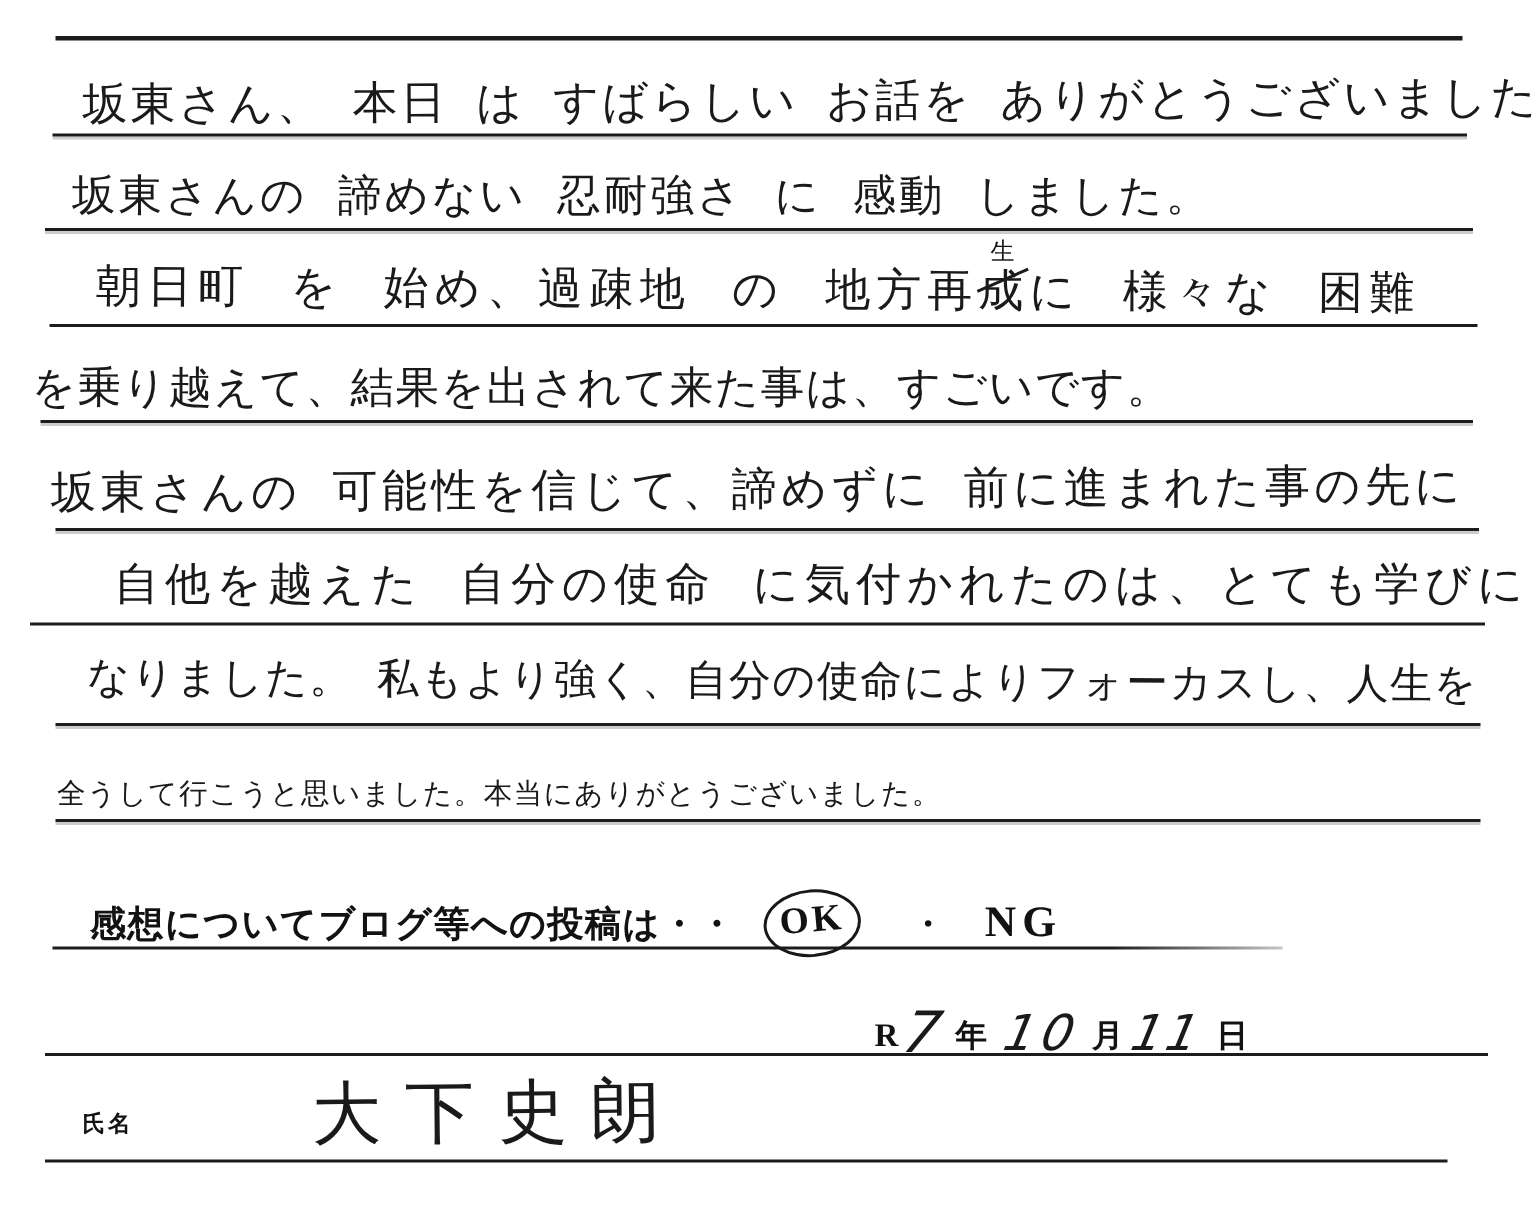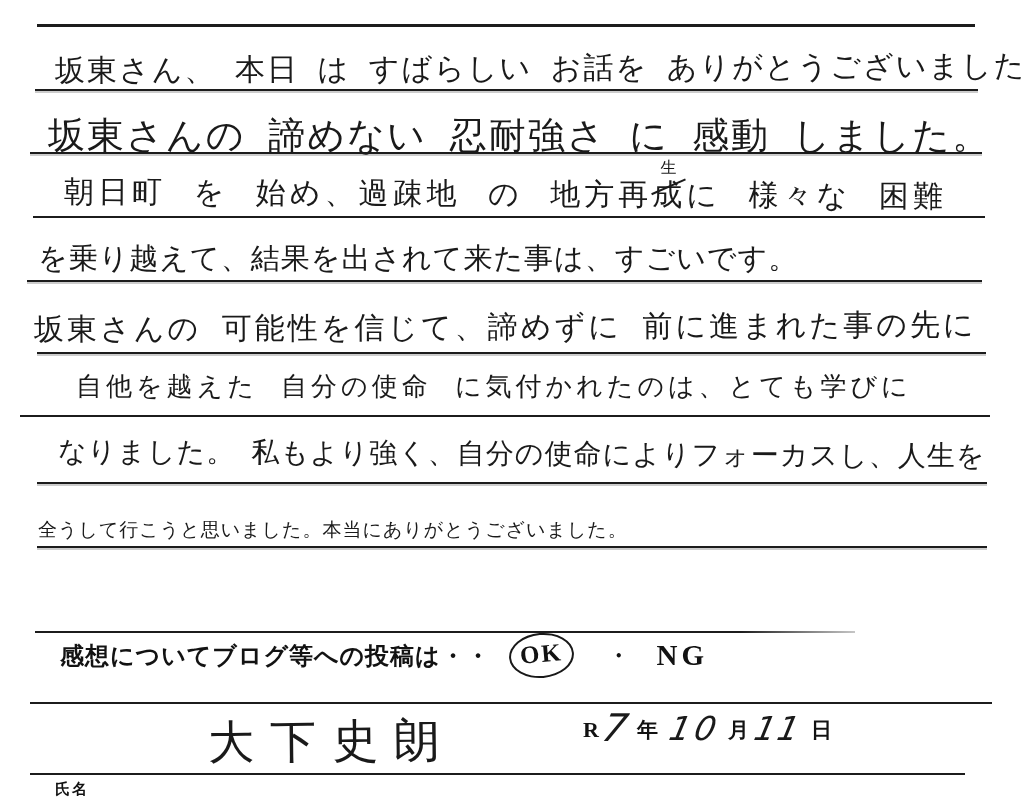--- a/index.html
+++ b/index.html
@@ -25,21 +25,21 @@
     word-spacing:0;color:#161616;
   }
   .corr .struck{position:relative;display:inline-block;}
   .corr .struck::after{
     content:"";position:absolute;left:-2px;top:30%;width:108%;height:2px;
     background:#1b1b1b;transform:rotate(-24deg);
   }
   
   .printed{
     position:absolute;font-family:"Liberation Serif",serif;color:#121212;
-    font-weight:600;white-space:nowrap;margin-top:40px;
+    font-weight:600;white-space:nowrap;
   }
   .consent-row{display:flex;align-items:center;font-size:24px;letter-spacing:1px;}
   .ok-circle{
     display:inline-block;border:2.5px solid #191919;border-radius:50%;
     padding:5px 9px 8px 9px;transform:rotate(-5deg);margin:0 4px;
     font-weight:600;
   }
   .latin{font-family:"Liberation Serif",serif;}
   
   .hnum{
@@ -62,31 +62,31 @@
   <div class="rule soft" style="top:352px;left:37px;width:949px;"></div>
   <div class="rule" style="top:415px;left:20px;width:970px;"></div>
   <div class="rule soft" style="top:482px;left:37px;width:950px;"></div>
   <div class="rule soft" style="top:546px;left:37px;width:950px;"></div>
   <div class="rule fade" style="top:631px;left:35px;width:820px;"></div>
   <div class="rule" style="top:702px;left:30px;width:962px;"></div>
   <div class="rule" style="top:773px;left:30px;width:935px;"></div>
 
   <div class="hand r-03" style="top:46px;left:55px;font-size:30px;letter-spacing:2px;word-spacing:7px;">坂東さん、 本日 は すばらしい お話を ありがとうございました。</div>
 
-  <div class="hand" style="top:109px;left:48px;font-size:37px;letter-spacing:2px;word-spacing:9px;">坂東さんの 諦めない 忍耐強さ に 感動 しました。</div>
+  <div class="hand" style="top:109px;left:48px;font-size:29px;letter-spacing:2px;word-spacing:9px;">坂東さんの 諦めない 忍耐強さ に 感動 しました。</div>
 
   <div class="hand r03" style="top:172px;left:64px;font-size:30px;letter-spacing:4px;word-spacing:14px;">
     <span>朝日町 を 始め、過疎地 の 地方再</span><span class="corr"><span class="above">生</span><span class="struck">成</span></span><span>に 様々な 困難</span>
   </div>
 
-  <div class="hand" style="top:237px;left:38px;font-size:29px;letter-spacing:1px;word-spacing:6px;">を乗り越えて、結果を出されて来た事は、すごいです。</div>
+  <div class="hand" style="top:237px;left:21px;font-size:29px;letter-spacing:1px;word-spacing:6px;">を乗り越えて、結果を出されて来た事は、すごいです。</div>
 
   <div class="hand r-03" style="top:305px;left:34px;font-size:30px;letter-spacing:3px;word-spacing:8px;">坂東さんの 可能性を信じて、諦めずに 前に進まれた事の先に</div>
 
-  <div class="hand" style="top:368px;left:76px;font-size:26px;letter-spacing:4px;word-spacing:11px;">自他を越えた 自分の使命 に気付かれたのは、とても学びに</div>
+  <div class="hand" style="top:368px;left:76px;font-size:30px;letter-spacing:4px;word-spacing:11px;">自他を越えた 自分の使命 に気付かれたのは、とても学びに</div>
 
   <div class="hand r03" style="top:434px;left:58px;font-size:28px;letter-spacing:1px;word-spacing:6px;">なりました。 私もより強く、自分の使命によりフォーカスし、人生を</div>
 
   <div class="hand" style="top:516px;left:38px;font-size:19px;letter-spacing:1px;word-spacing:5px;">全うして行こうと思いました。本当にありがとうございました。</div>
 
   <div class="printed consent-row" style="top:593px;left:60px;">
     <span>感想についてブログ等への投稿は・・</span>
     <span class="ok-circle latin" style="margin-left:18px;font-size:25px;letter-spacing:2px;">OK</span>
     <span style="margin:0 26px 0 30px;font-size:22px;">・</span>
     <span class="latin" style="font-size:29px;letter-spacing:4px;">NG</span>

